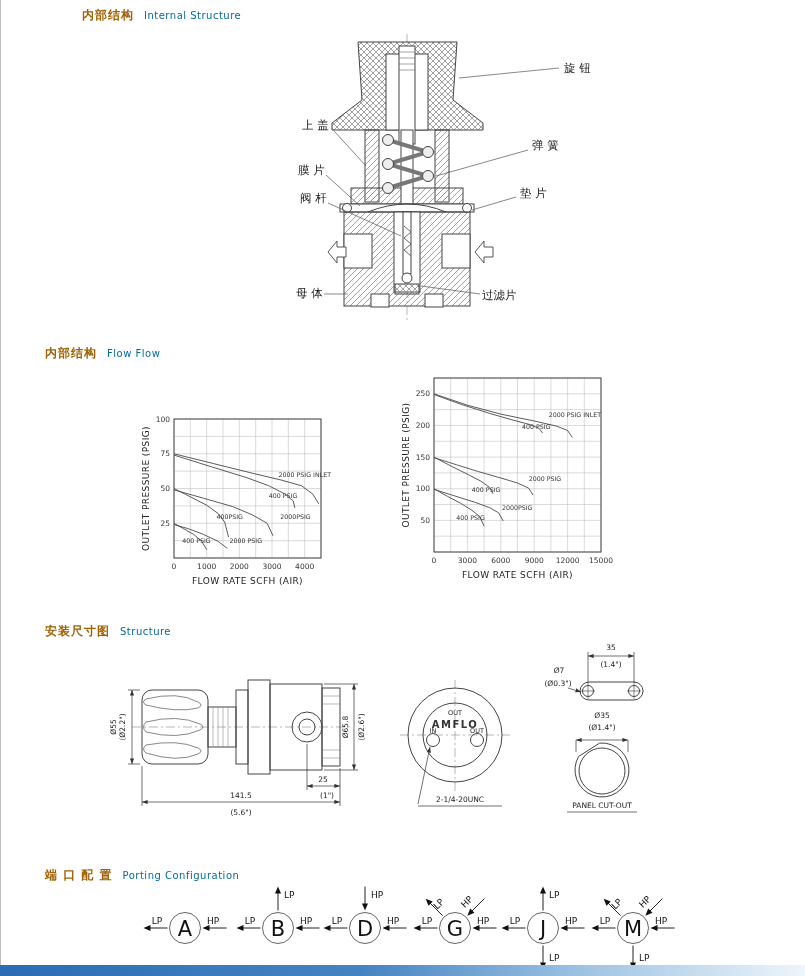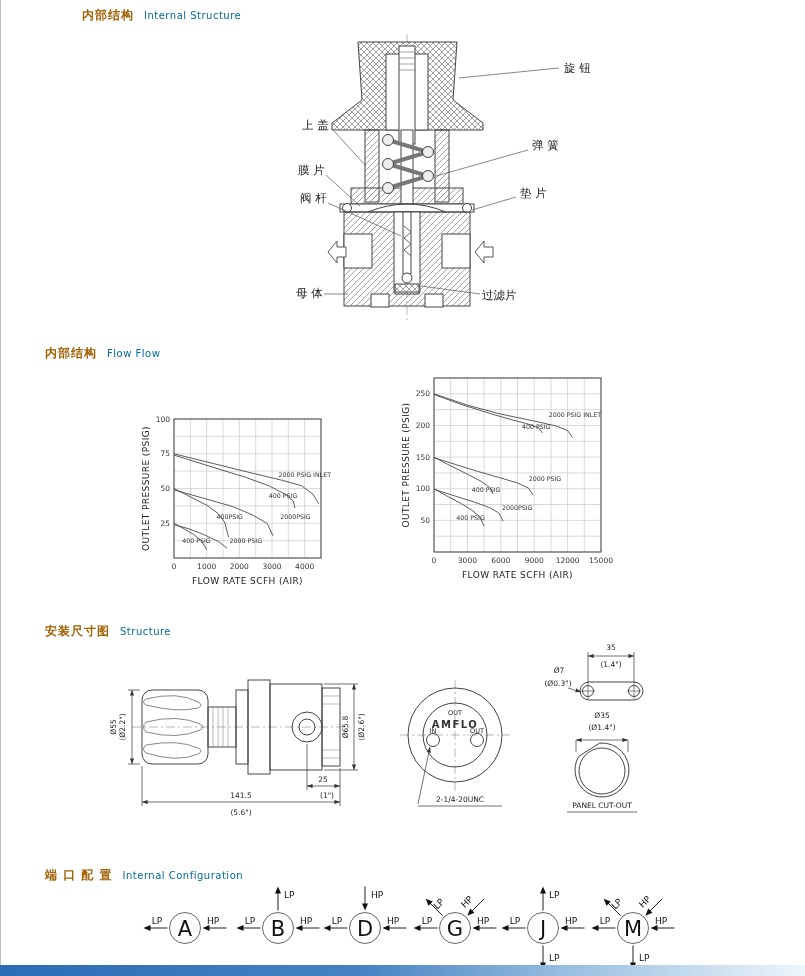--- a/index.html
+++ b/index.html
@@ -314,21 +314,21 @@
       <line class="dim" x1="520" y1="104" x2="520" y2="116"></line>
     <line class="dim" x1="468" y1="104" x2="520" y2="104" marker-start="url(#ar)" marker-end="url(#ar)"></line>
     <path class="ln" d="M491.6,107.1 A27 27 0 1 1 470.6,120.5 L491.6,107.1 Z"></path>
     <circle class="ln" cx="494" cy="135" r="23"></circle>
     <text class="dimtxt" x="494" y="172" text-anchor="middle">PANEL CUT-OUT</text>
     <line class="dim" x1="459" y1="176" x2="529" y2="176"></line>
   </g>
 </svg>
 
 <div class="sec" style="left:45px;top:864px">
-  <span class="zh">端 口 配 置</span><span class="en">Internal  Configuration</span>
+  <span class="zh">端 口 配 置</span><span class="en">Porting  Configuration</span>
 </div>
 
 <div id="porting-row">
     <svg width="96" height="92" viewBox="0 0 96 92" style="left: 137px; top: 884px;">
       <circle cx="48" cy="44" r="15.5" fill="none" stroke="#555" stroke-width="0.9"></circle>
       <text x="48" y="51.5" text-anchor="middle" class="pletter">A</text>
       <line x1="30.5" y1="44" x2="12.5" y2="44" stroke="#222" stroke-width="1"></line>
       <polygon points="6.5,44 13.5,41 13.5,47" fill="#111"></polygon>
       <text x="20" y="40" text-anchor="middle" class="plabel">LP</text>
       <line x1="89.5" y1="44" x2="71.5" y2="44" stroke="#222" stroke-width="1"></line>

